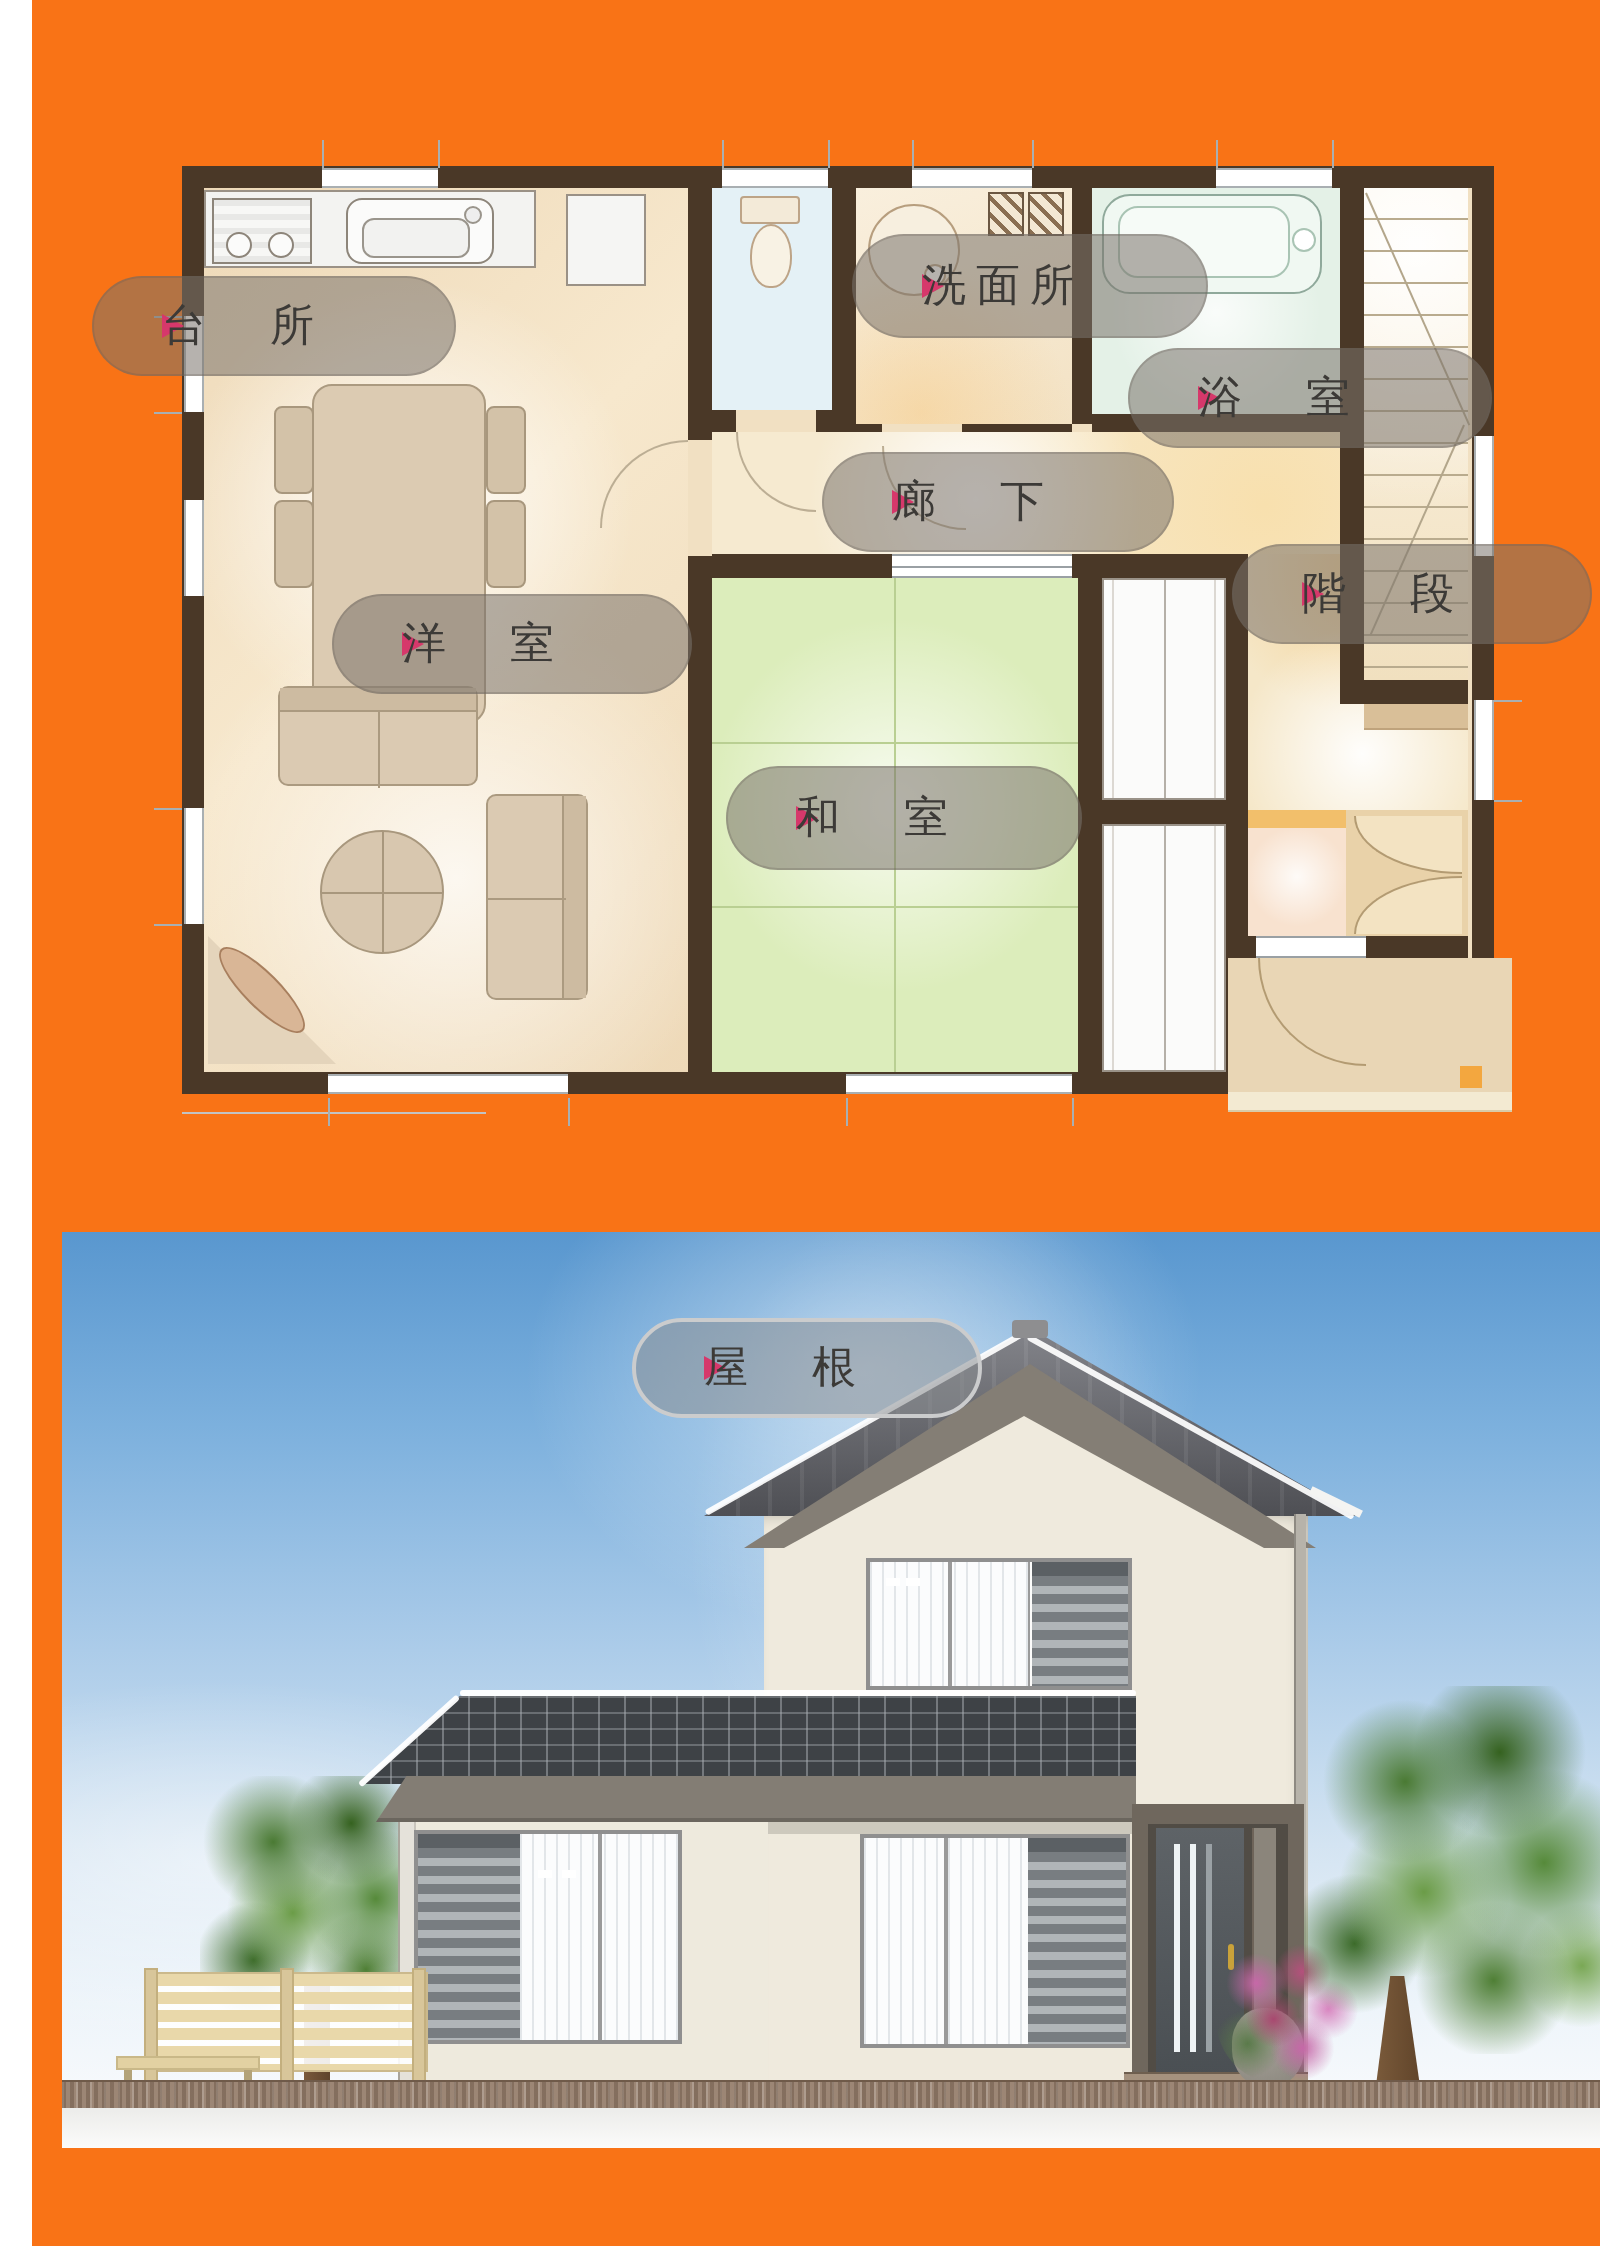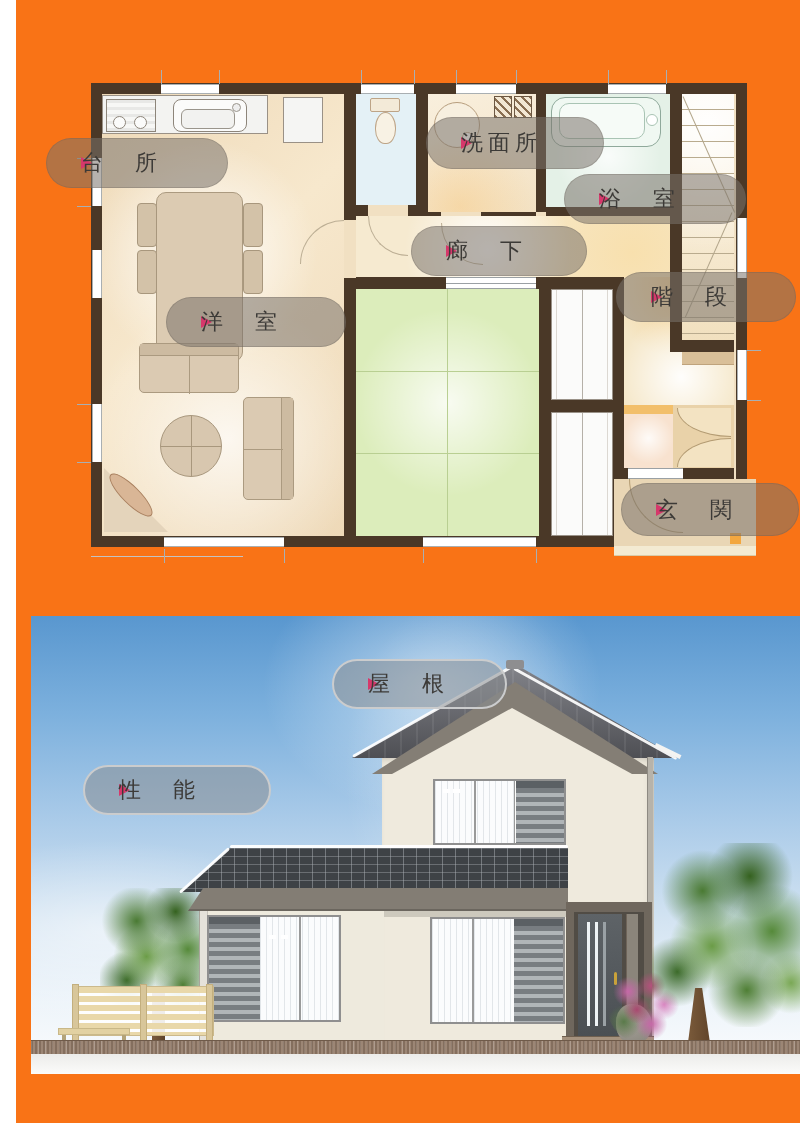--- a/index.html
+++ b/index.html
@@ -18,21 +18,21 @@
         letter-spacing:5px;color:#3c3a37;font-weight:500;white-space:nowrap;line-height:1;}
   #pl-kitchen {left:30px; top:138px; width:182px;}
   #pl-toilet  {left:233px;top:153px; width:183px;}
   #pl-washroom{left:410px;top:117px; width:178px;height:52px;}
   #pl-bathroom{left:548px;top:174px; width:182px;}
   #pl-hallway {left:395px;top:226px; width:176px;}
   #pl-stairs  {left:600px;top:272px; width:180px;}
   #pl-western {left:150px;top:297px; width:180px;}
   #pl-japanese{left:347px;top:383px; width:178px;height:52px;}
   #pl-entrance{left:605px;top:483px; width:178px;height:53px;}
-  #ex-roof    {left:316px;top:659px; width:175px;}
+  #ex-roof    {left:300px;top:659px; width:175px;}
   #ex-perf    {left:67px; top:765px; width:188px;}
   #ex-wall    {left:563px;top:789px; width:182px;height:51px;}
   #ex-gas     {left:281px;top:957px; width:179px;}
 
   
   #plan{left:75px;top:83px;width:656px;height:464px;border:11px solid var(--c-wall,#4a3827);
         background:#f1e0c2;}
   .wallseg{background:var(--c-wall,#4a3827);}
   #ldk{left:0;top:0;width:242px;height:442px;
     background:radial-gradient(circle at 42% 36%,rgba(255,255,255,.9),rgba(255,255,255,0) 36%),
@@ -499,27 +499,23 @@
     <span class="ptxt">浴　室</span>
   </div>
   <div class="pill plan-pill" id="pl-western">
     <span class="arr"></span>
     <span class="ptxt">洋　室</span>
   </div>
   <div class="pill plan-pill" id="pl-stairs">
     <span class="arr"></span>
     <span class="ptxt">階　段</span>
   </div>
-  <div class="pill plan-pill" id="pl-entrance">
-    <span class="arr"></span>
-    <span class="ptxt">玄　関</span>
+  <div class="pill plan-pill" id="pl-japanese">
+    <span class="arr"></span>
+    <span class="ptxt">和　室</span>
   </div>
 
   <div class="pill ext-pill" id="ex-roof">
     <span class="arr"></span>
     <span class="ptxt">屋　根</span>
   </div>
-  <div class="pill ext-pill" id="ex-perf">
-    <span class="arr"></span>
-    <span class="ptxt">性　能</span>
-  </div>
 
 </div>
 
 </body></html>

